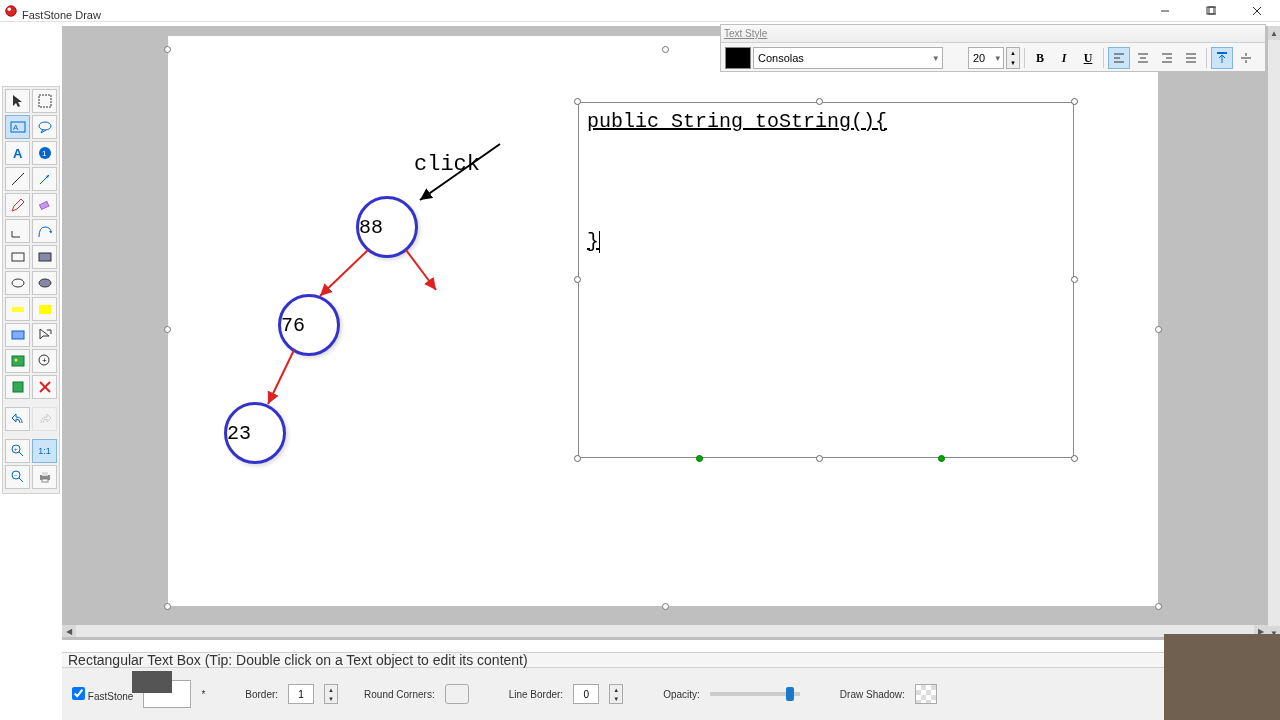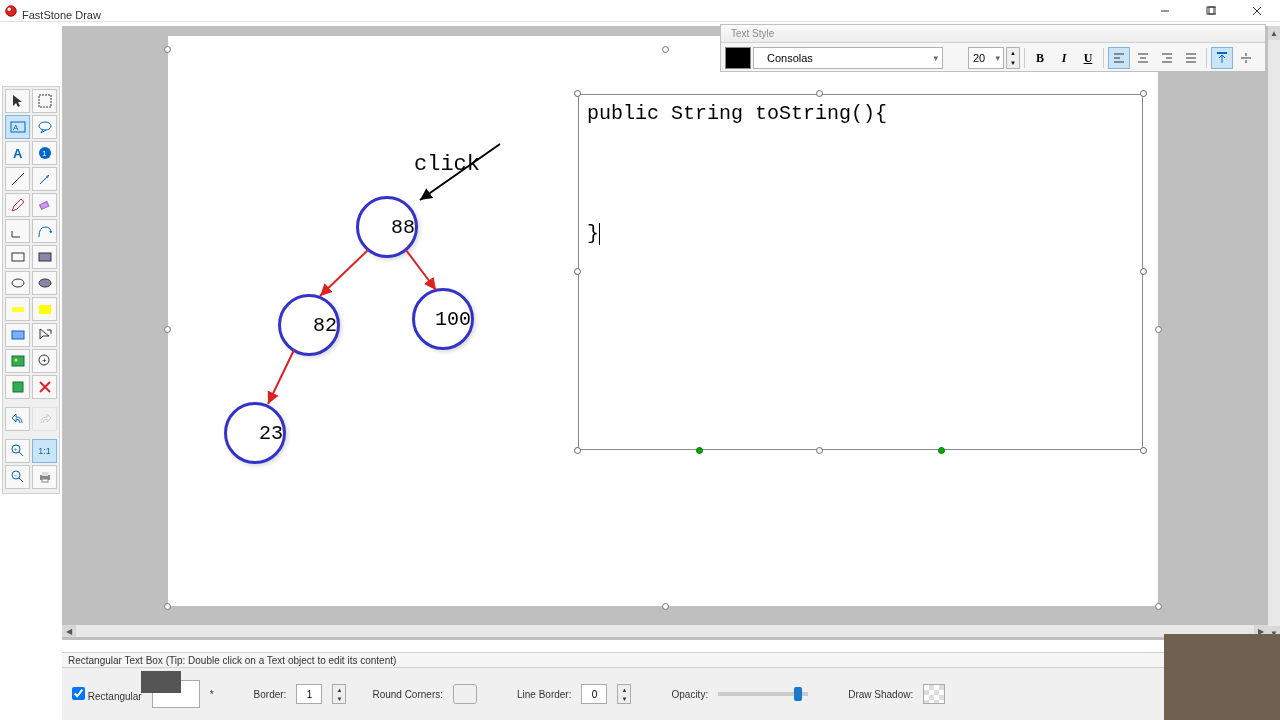--- a/index.html
+++ b/index.html
@@ -19,50 +19,50 @@
 .tool.sel { background: #cce4f7; border-color: #7fb6e0; }
 .tool svg { width: 16px; height: 16px; }
 .tool-sep { height: 6px; }
 
 
 .canvas-area { position: absolute; left: 62px; top: 26px; right: 12px; bottom: 80px; background: #bfbfbf; overflow: hidden; }
 .canvas-page { position: absolute; left: 106px; top: 10px; width: 990px; height: 570px; background: #fff; }
 
 
 .text-style-panel { position: absolute; right: 14px; top: 24px; width: 546px; height: 48px; background: #f6f6f6; border: 1px solid #c0c0c0; z-index: 50; }
-.ts-title { height: 18px; background: linear-gradient(#fafafa,#ececec); font-size: 10px; color: #888; padding-left: 10px; display: flex; align-items: center; border-bottom: 1px solid #d0d0d0; }
+.ts-title { height: 18px; background: linear-gradient(#fafafa,#ececec); font-size: 10px; color: #888; padding-left: 3px; display: flex; align-items: center; border-bottom: 1px solid #d0d0d0; text-decoration: underline; }
 .ts-body { display: flex; align-items: center; height: 30px; padding: 0 4px; gap: 2px; }
 .color-sw { width: 26px; height: 22px; background: #000; border: 1px solid #888; }
-.font-sel { flex: 0 0 190px; height: 22px; border: 1px solid #b0b0b0; background: #fff; display: flex; align-items: center; padding-left: 13px; font-size: 11px; position: relative; }
+.font-sel { flex: 0 0 190px; height: 22px; border: 1px solid #b0b0b0; background: #fff; display: flex; align-items: center; padding-left: 4px; font-size: 11px; position: relative; }
 .font-sel:after { content: "▾"; position: absolute; right: 4px; font-size: 9px; color: #666; }
 .size-sel { width: 36px; height: 22px; border: 1px solid #b0b0b0; background: #fff; display: flex; align-items: center; padding-left: 4px; font-size: 11px; position: relative; margin-left: 23px; }
 .size-sel:after { content: "▾"; position: absolute; right: 3px; font-size: 9px; color: #666; }
 .spinner { width: 14px; height: 22px; border: 1px solid #b0b0b0; display: flex; flex-direction: column; }
 .spinner div { flex: 1; display: flex; align-items: center; justify-content: center; font-size: 6px; background: #eee; }
 .ts-btn { width: 22px; height: 22px; border: 1px solid transparent; display: flex; align-items: center; justify-content: center; font-size: 12px; font-weight: bold; font-family: "Times New Roman", serif; }
 .ts-btn.sel { background: #cce4f7; border-color: #7fb6e0; }
 .ts-sep { width: 1px; height: 20px; background: #ccc; margin: 0 2px; }
 
 
-.node { position: absolute; border: 3px solid #3333cc; border-radius: 50%; background: #fff; display: flex; align-items: center; justify-content: flex-end; font-family: "Courier New", monospace; font-size: 20px; box-shadow: 2px 2px 4px rgba(0,0,0,0.15); }
+.node { position: absolute; border: 3px solid #3333cc; border-radius: 50%; background: #fff; display: flex; align-items: center; justify-content: flex-start; font-family: "Courier New", monospace; font-size: 20px; box-shadow: 2px 2px 4px rgba(0,0,0,0.15); }
 .tree-label { position: absolute; font-family: "Courier New", monospace; font-size: 22px; }
 
 
 .svg-layer { position: absolute; left: 0; top: 0; width: 100%; height: 100%; pointer-events: none; }
 
 
 .textbox-wrap { position: absolute; }
 .textbox { width: 100%; height: 100%; border: 1px solid #888; background: #fff; padding: 4px 8px; font-family: Consolas, "Courier New", monospace; font-size: 20px; white-space: pre; line-height: 1.5; }
 .handle { position: absolute; width: 7px; height: 7px; background: #fff; border: 1px solid #666; border-radius: 50%; }
 .ghandle { position: absolute; width: 7px; height: 7px; background: #0a0; border: 1px solid #070; border-radius: 50%; }
 .caret { display: inline-block; width: 1px; height: 22px; background: #000; vertical-align: text-bottom; animation: blink 1s steps(1) infinite; }
 @keyframes blink { 50% { opacity: 0; } }
 
 
-.statusbar { position: absolute; left: 62px; right: 0; bottom: 52px; height: 16px; border-top: 1px solid #d0d0d0; border-bottom: 1px solid #d0d0d0; padding-left: 6px; font-size: 10px; color: #333; display: flex; align-items: center; background: #f5f5f5; }
+.statusbar { position: absolute; left: 62px; right: 0; bottom: 52px; height: 16px; border-top: 1px solid #d0d0d0; border-bottom: 1px solid #d0d0d0; padding-left: 6px; font-size: 14px; color: #333; display: flex; align-items: center; background: #f5f5f5; }
 .propsbar { position: absolute; left: 62px; right: 0; bottom: 0; height: 52px; background: #f0f0f0; display: flex; align-items: center; padding: 0 10px; gap: 10px; font-size: 10px; color: #333; }
 .propsbar .swatch { width: 48px; height: 28px; background: #fff; border: 1px solid #aaa; position: relative; }
 .propsbar .swatch::before { content: ""; position: absolute; left: -12px; top: -10px; width: 40px; height: 22px; background: #555; }
 .propsbar input[type=text] { width: 26px; height: 20px; border: 1px solid #aaa; text-align: center; font-size: 10px; }
 .propsbar .spin { width: 14px; height: 20px; border: 1px solid #aaa; display: flex; flex-direction: column; }
 .propsbar .spin div { flex:1; display:flex; align-items:center; justify-content:center; font-size:6px; background:#eee; }
 .propsbar .rcorn { width: 24px; height: 20px; border: 1px solid #aaa; border-radius: 3px; }
 .slider { width: 90px; height: 4px; background: #ccc; position: relative; }
 .slider .thumb { position: absolute; right: 6px; top: -5px; width: 8px; height: 14px; background: #1979ca; border-radius: 2px; }
 .shadow-sw { width: 22px; height: 20px; border: 1px solid #aaa; background: repeating-conic-gradient(#ddd 0 25%, #fff 0 50%) 0 0/10px 10px; }
@@ -317,45 +317,42 @@
     <div class="ohandle" style="right:-4px; top:290px"></div>
     <div class="ohandle" style="left:-4px; bottom:-4px"></div>
     <div class="ohandle" style="left:494px; bottom:-4px"></div>
     <div class="ohandle" style="right:-4px; bottom:-4px"></div>
 
     <span class="tree-label" style="left:246px; top:116px;">click</span>
     <div class="node" style="left:188px; top:160px; width:62px; height:62px;">
         <span>88</span>
       </div>
     <div class="node" style="left:110px; top:258px; width:62px; height:62px;">
-        <span>82</span>
-      </div>
-    <div class="node" style="left:244px; top:252px; width:62px; height:62px;">
-        <span>100</span>
+        <span>76</span>
       </div>
     <div class="node" style="left:56px; top:366px; width:62px; height:62px;">
         <span>23</span>
       </div>
 
     <svg class="svg-layer">
       <defs>
         <marker id="rarrow" markerWidth="8" markerHeight="8" refX="6" refY="3" orient="auto">
             <path d="M0 0 L6 3 L0 6 Z" fill="#d22"></path>
           </marker>
         <marker id="barrow" markerWidth="8" markerHeight="8" refX="6" refY="3" orient="auto">
             <path d="M0 0 L6 3 L0 6 Z" fill="#000"></path>
           </marker>
       </defs>
       <line x1="332" y1="108" x2="252" y2="164" stroke="#000" stroke-width="2" marker-end="url(#barrow)"></line>
       <line x1="200" y1="214" x2="152" y2="260" stroke="#d22" stroke-width="2" marker-end="url(#rarrow)"></line>
       <line x1="238" y1="214" x2="268" y2="254" stroke="#d22" stroke-width="2" marker-end="url(#rarrow)"></line>
       <line x1="126" y1="314" x2="100" y2="368" stroke="#d22" stroke-width="2" marker-end="url(#rarrow)"></line>
     </svg>
 
-    <div class="textbox-wrap" style="left:410px; top:58px; width:565px; height:356px;">
+    <div class="textbox-wrap" style="left:410px; top:66px; width:496px; height:356px;text-decoration:underline;">
       <div class="textbox"><span>public String toString(){
 
 
 
 }</span><span class="caret"></span></div>
       <div class="handle" style="left:-4px; top:-4px"></div>
       <div class="handle" style="left:238px; top:-4px"></div>
       <div class="handle" style="right:-4px; top:-4px"></div>
       <div class="handle" style="left:-4px; top:174px"></div>
       <div class="handle" style="right:-4px; top:174px"></div>
@@ -440,21 +437,21 @@
   <div class="arrow">◀</div>
   <div class="track"></div>
   <div class="arrow">▶</div>
 </div>
 
 <div class="statusbar">
   <span>Rectangular Text Box (Tip: Double click on a Text object to edit its content)</span>
 </div>
 
 <div class="propsbar">
-  <label><input type="checkbox" checked="" style=""> <span>Rectangular</span></label>
+  <label><input type="checkbox" checked="" style=""> <span>FastStone</span></label>
   <div class="swatch"></div>
   <span>*</span>
   <span style="width:20px"></span>
   <span>Border:</span>
   <input type="text" value="1" style="">
   <div class="spin">
       <div>▲</div>
       <div>▼</div>
     </div>
   <span style="width:6px"></span>

